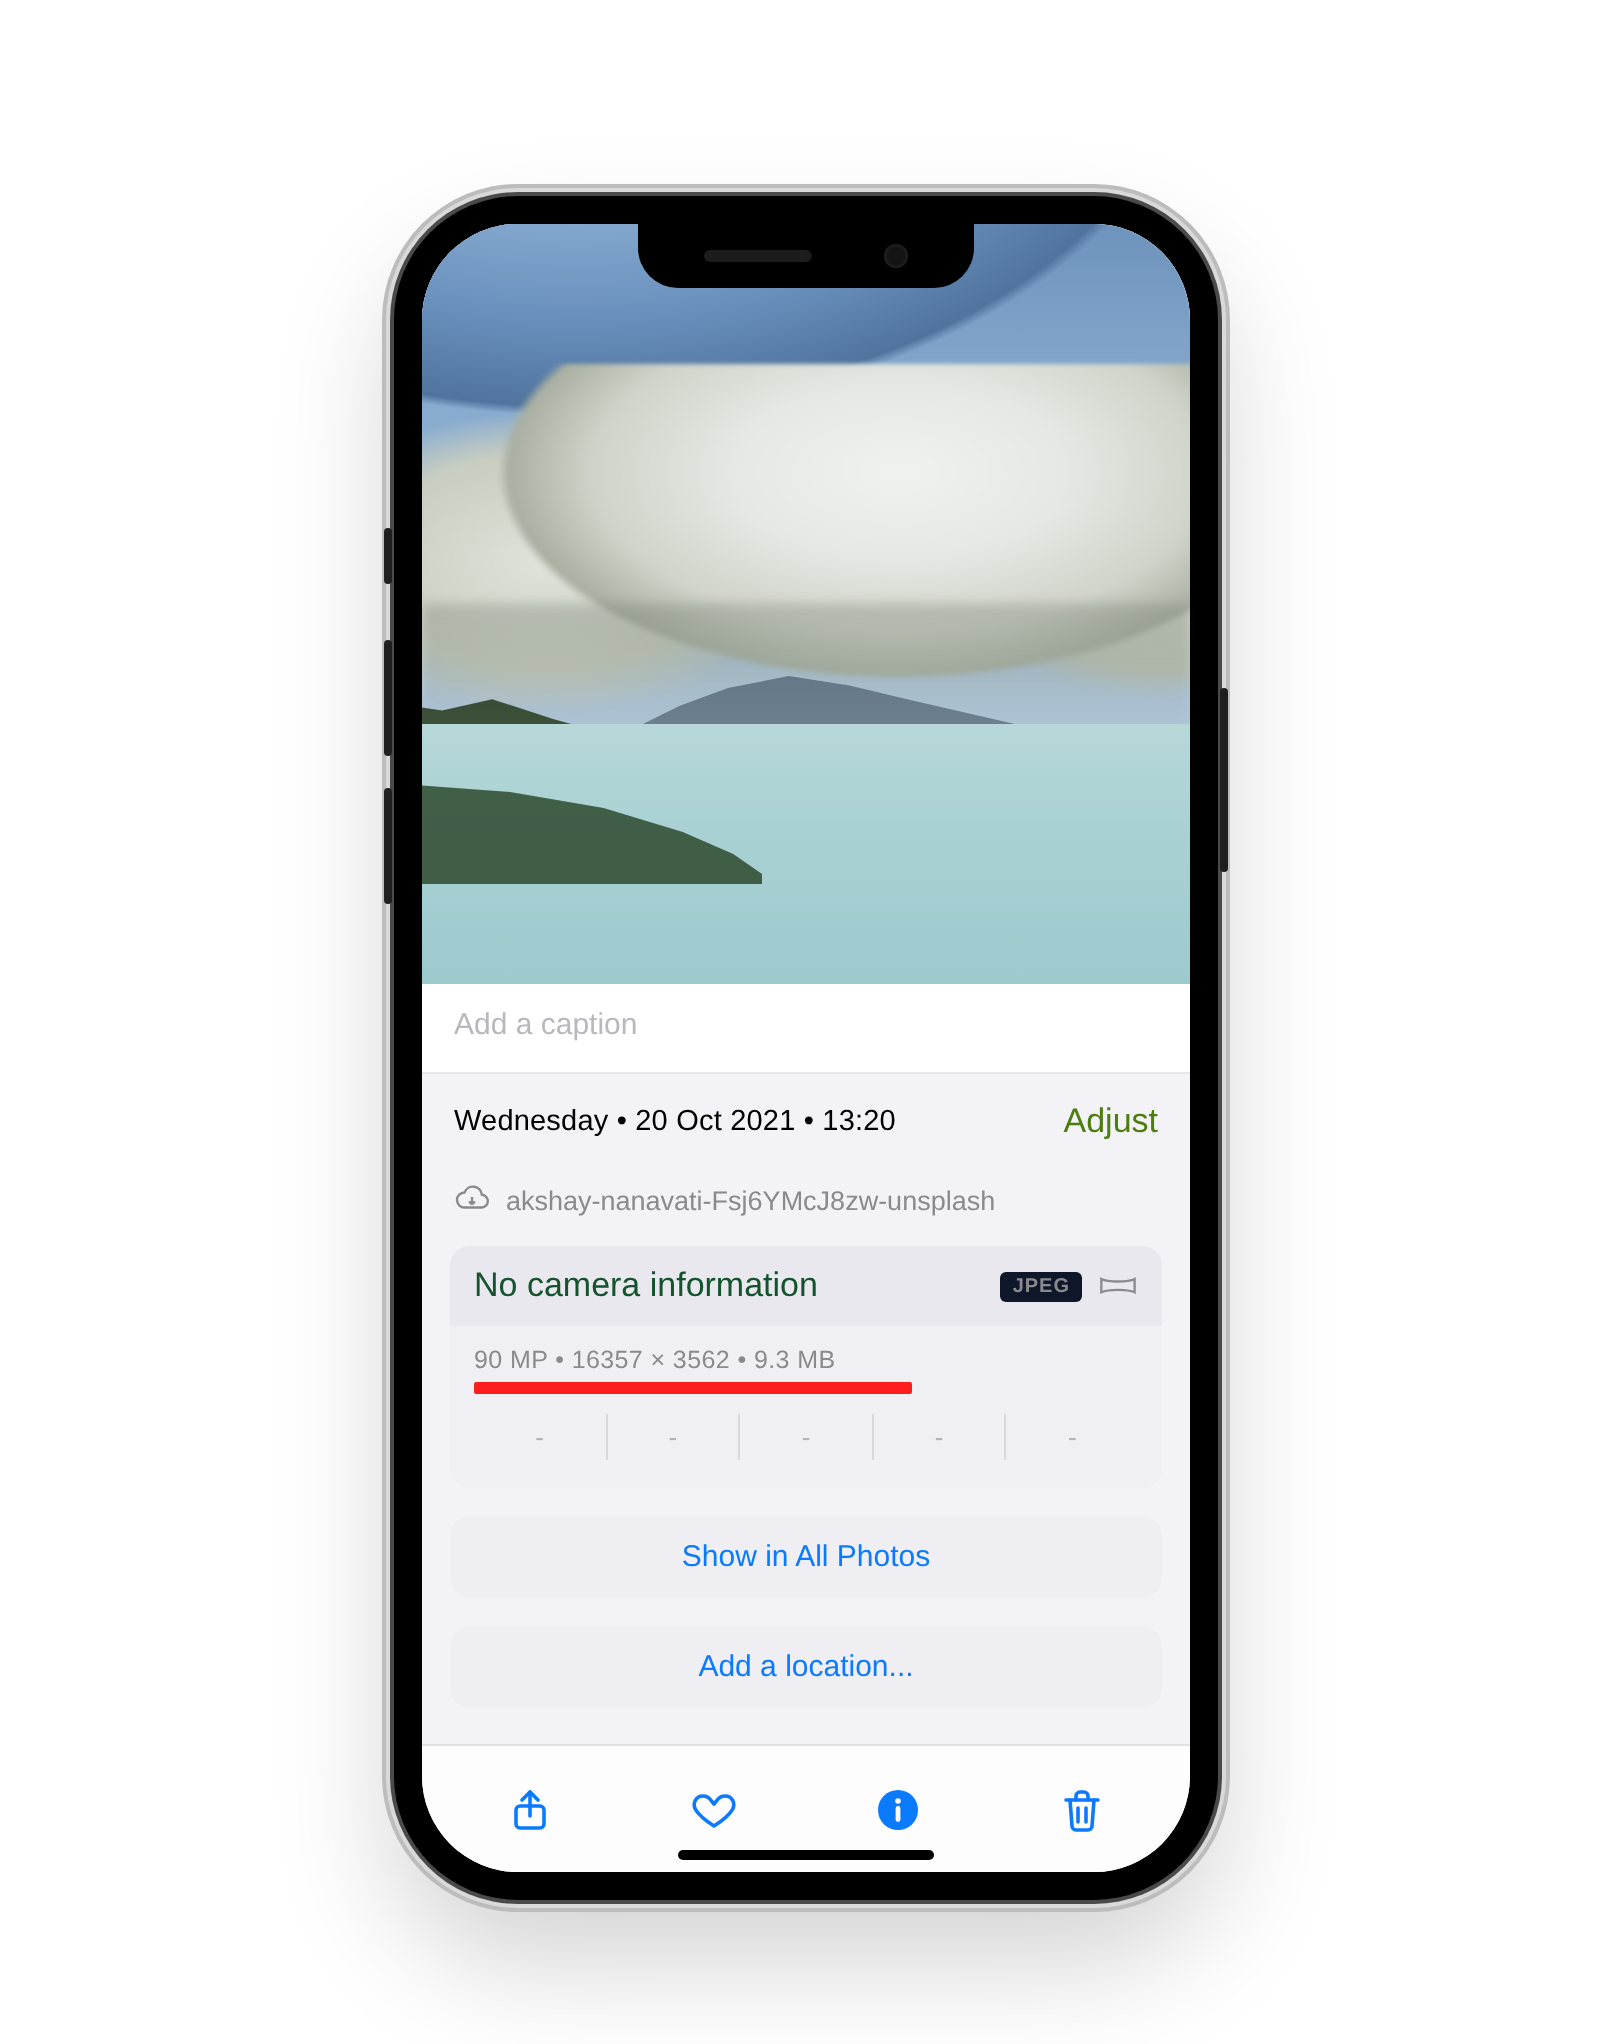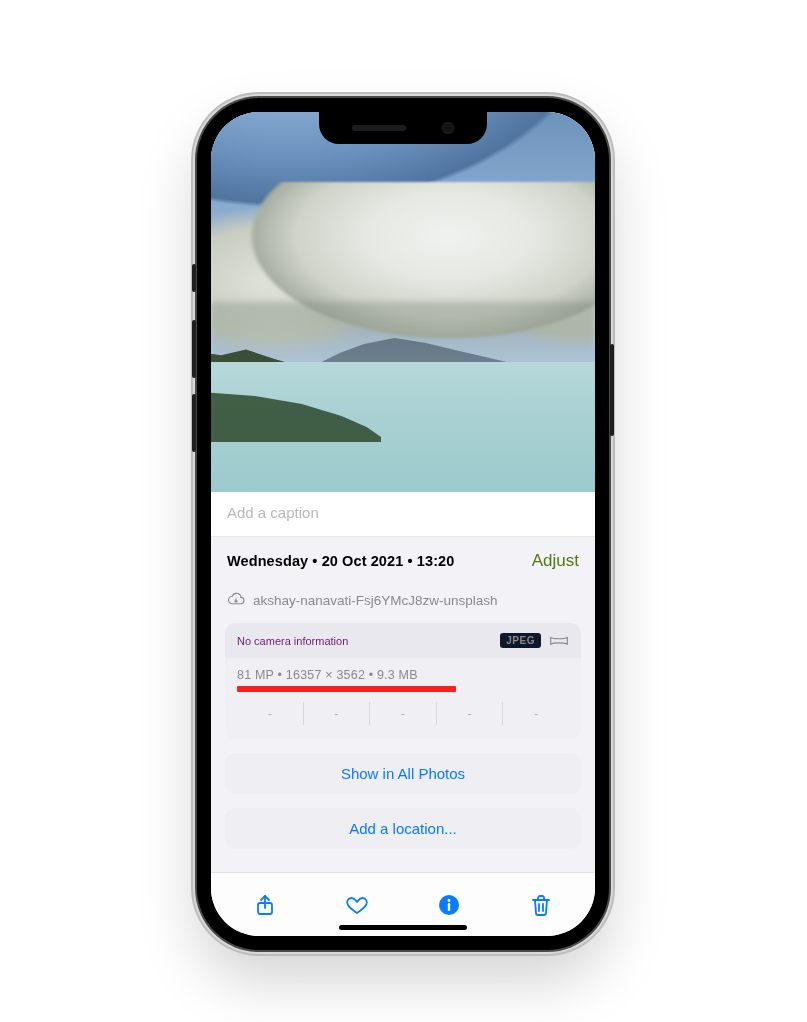--- a/index.html
+++ b/index.html
@@ -108,35 +108,35 @@
     background:#fff; padding: 12px 16px 14px; border-bottom: 1px solid #e5e5ea;
   }
   .caption input {
     border:none; background:transparent; width:100%; font-size:15px; color:#8a8a8e; outline:none;
   }
   .caption input::placeholder { color:#b8b8bd; }
 
   
   .meta { padding: 14px 16px 0; }
   .meta-top { display:flex; justify-content: space-between; align-items:center; }
-  .dateline { font-size:14.5px; color:#000; font-weight:700; letter-spacing:.1px; }
+  .dateline { font-size:14.5px; color:#000; font-weight:400; letter-spacing:.1px; }
   .adjust { font-size:17px; color:#4d7c0f; }
   .filerow { display:flex; align-items:center; gap:8px; margin-top:20px; color:#8a8a8e; font-size:13.5px; }
   .cloud-icon { width:18px; height:18px; flex:0 0 18px; }
   .cloud-icon svg { width:18px; height:18px; display:block; }
 
   
   .card {
     margin: 14px 14px 0; background:#efeff4; border-radius:10px; padding: 0; overflow:hidden;
   }
   .card-head {
     display:flex; align-items:center; justify-content:space-between;
     padding:10px 12px; background:#e8e8ee;
   }
-  .card-head .title { font-size:11px; color:#701a75; font-weight:500; }
+  .card-head .title { font-size:17px; color:#14532d; font-weight:500; }
   .badges { display:flex; align-items:center; gap:8px; }
   .badge { font-size:10px; font-weight:600; color:#8a8a8e; background:#0f172a; padding:2px 6px; border-radius:3px; letter-spacing:.5px; }
   .pano-icon { width:20px; height:12px; }
   .pano-icon svg { display:block; }
 
   .card-body { padding: 8px 12px 6px; position:relative; }
   .lensline { font-size:13.5px; color:#8a8a8e; }
   .specline { font-size:12.5px; color:#8a8a8e; margin-top:2px; letter-spacing:.2px; }
   .redbar { margin-top:4px; height:6px; width:66%; background:#ff1e1e; border-radius:1px; }
 
@@ -221,21 +221,21 @@
         <div class="badges">
           <span class="badge">JPEG</span>
           <span class="pano-icon">
             <svg viewBox="0 0 24 14" fill="none" stroke="#8a8a8e" stroke-width="1.4">
               <path d="M2 3c4 2 16 2 20 0v8c-4-2-16-2-20 0V3z"></path>
             </svg>
           </span>
         </div>
       </div>
       <div class="card-body">
-        <div class="specline">81 MP  •  16357 × 3562  •  9.3 MB</div>
+        <div class="specline">90 MP  •  16357 × 3562  •  9.3 MB</div>
         <div class="redbar"></div>
         <div class="segments">
           <div class="seg">-</div>
           <div class="seg">-</div>
           <div class="seg">-</div>
           <div class="seg">-</div>
           <div class="seg">-</div>
         </div>
       </div>
     </div>

